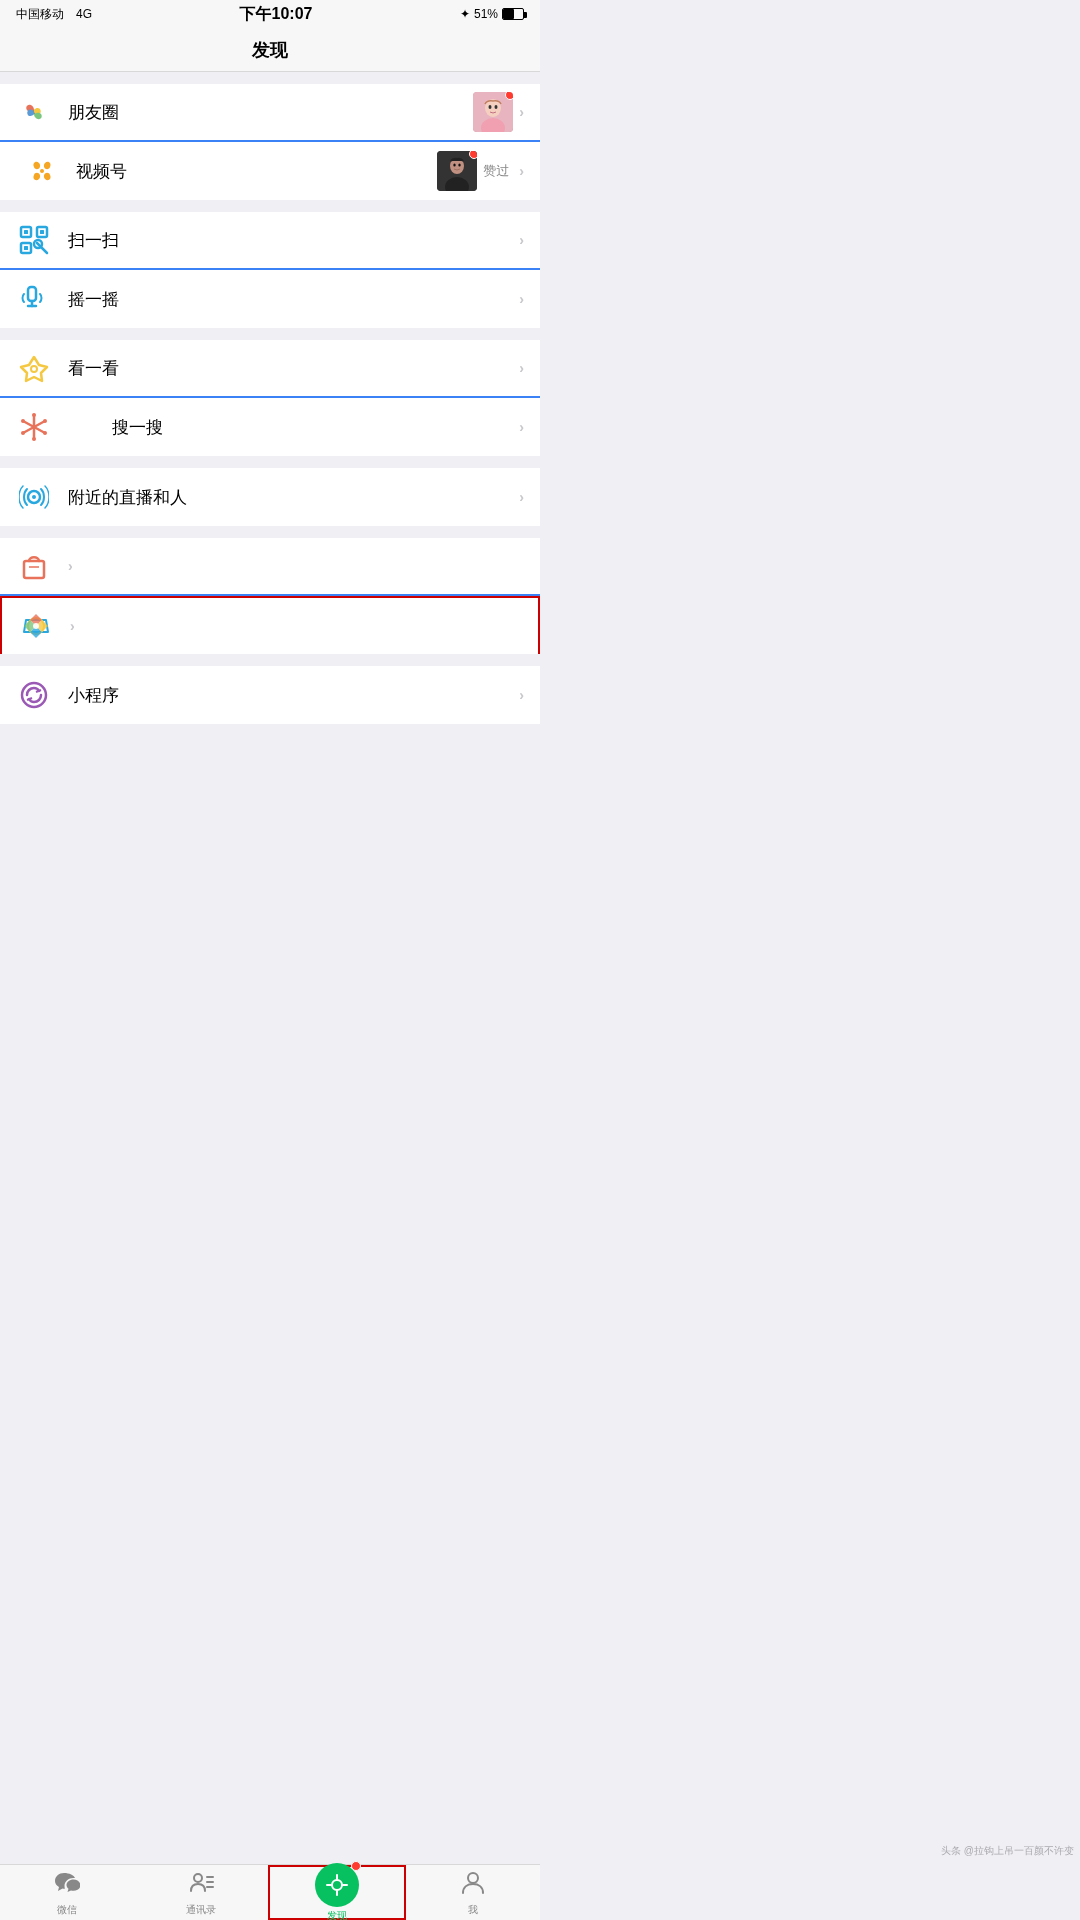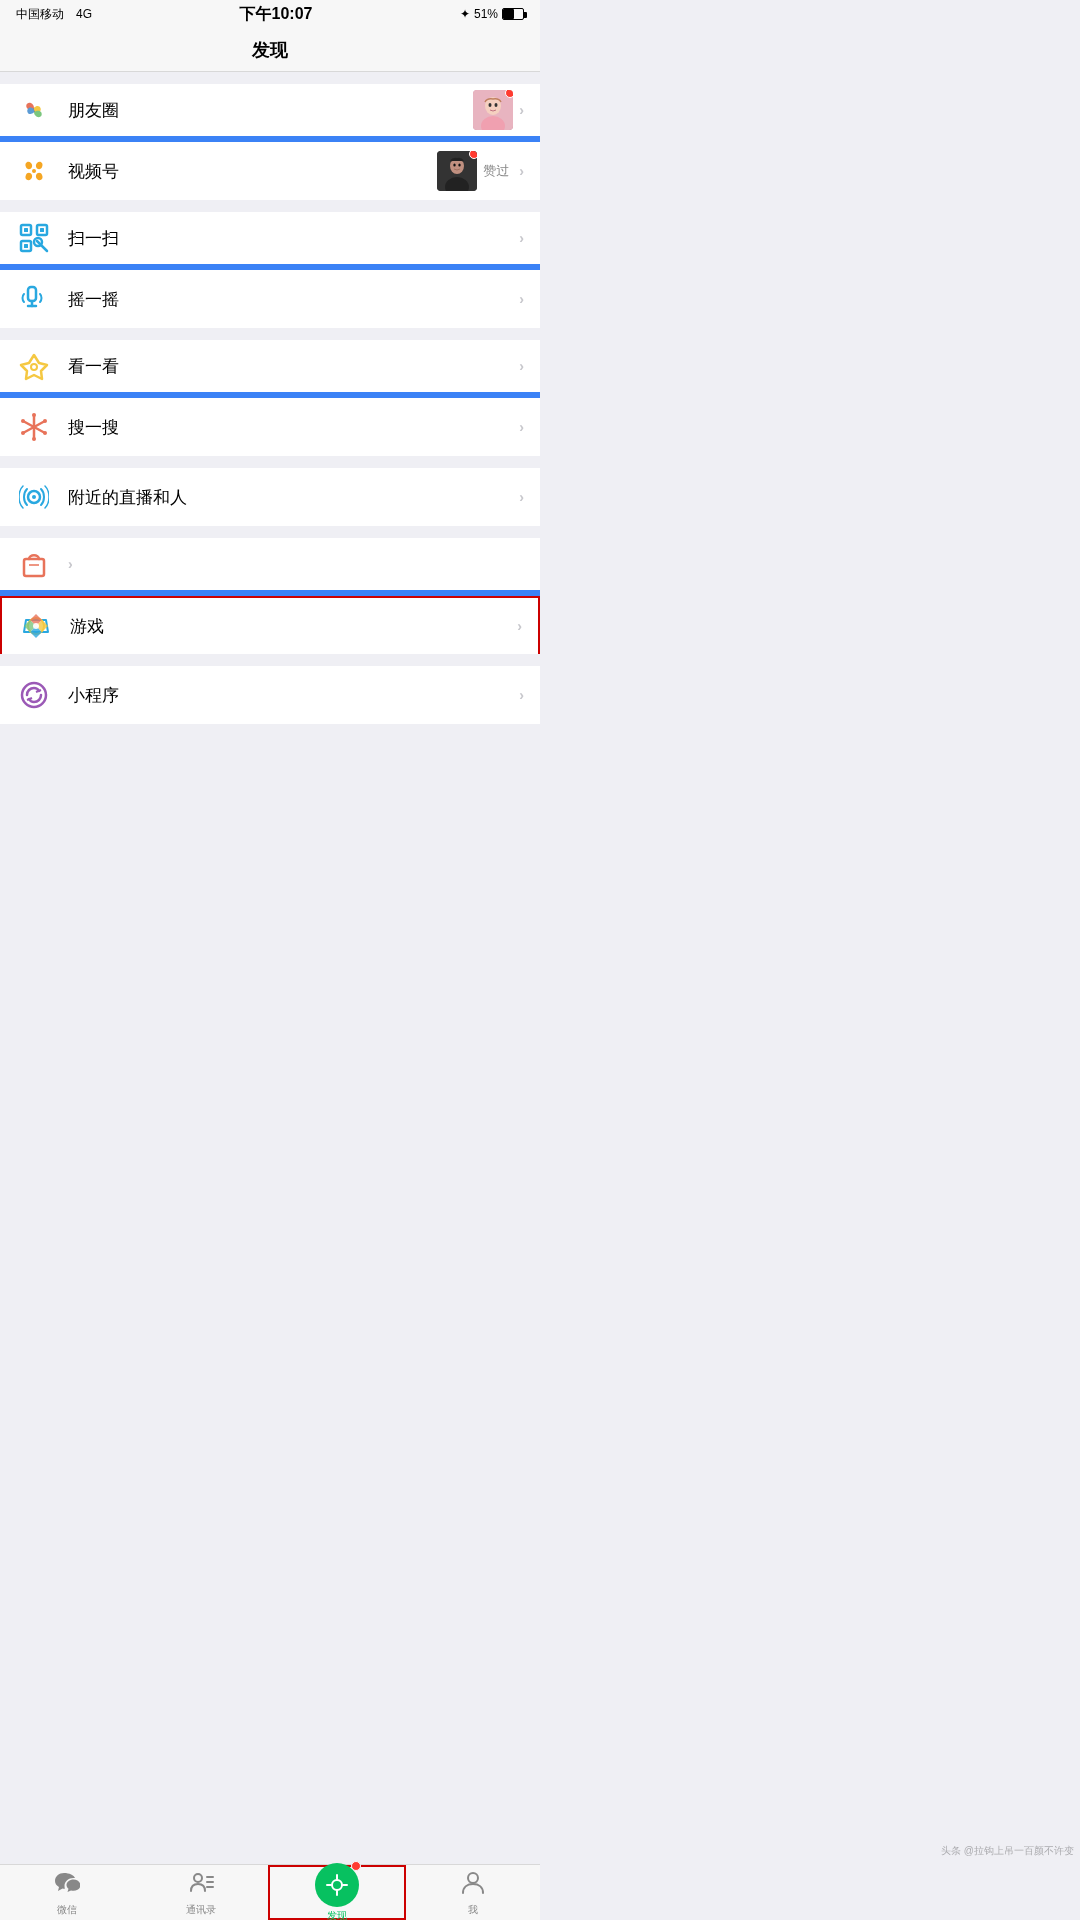--- a/index.html
+++ b/index.html
@@ -51,21 +51,21 @@
 
     
     .menu-list {
       background: #fff;
     }
     .menu-item {
       display: flex;
       align-items: center;
       height: 58px;
       padding: 0 16px;
-      border-bottom: 6px solid #3b82f6;
+      border-bottom: 2px solid #3b82f6;
       position: relative;
       cursor: pointer;
     }
     .menu-item:last-child {
       border-bottom: none;
     }
     .menu-item-icon {
       width: 36px;
       height: 36px;
       margin-right: 16px;
@@ -265,21 +265,21 @@
               <path d="M17 20 Q20 22 23 20" stroke="#c07080" stroke-width="1" fill="none"></path>
               <path d="M12 12 Q14 8 20 9 Q26 8 28 12" stroke="#c08060" stroke-width="1.5" fill="none"></path>
             </svg>
           </div>
           <div class="avatar-badge"></div>
         </div>
         <span class="chevron">›</span>
       </div>
     </div>
 
-    <div class="menu-item" style="border-bottom:none;">
+    <div class="menu-item" style="border-bottom:none;margin-left:8px;">
       <div class="menu-item-icon">
 
         <svg width="32" height="32" viewBox="0 0 32 32">
           <path d="M8 12 C6 8 10 5 13 8 C14.5 9.5 14.5 12 13 13.5 C11 15 8.5 14 8 12Z" fill="#f5a623" stroke="none"></path>
           <path d="M24 12 C26 8 22 5 19 8 C17.5 9.5 17.5 12 19 13.5 C21 15 23.5 14 24 12Z" fill="#f5a623" stroke="none"></path>
           <path d="M8 20 C6 24 10 27 13 24 C14.5 22.5 14.5 20 13 18.5 C11 17 8.5 18 8 20Z" fill="#f5a623" stroke="none"></path>
           <path d="M24 20 C26 24 22 27 19 24 C17.5 22.5 17.5 20 19 18.5 C21 17 23.5 18 24 20Z" fill="#f5a623" stroke="none"></path>
           <circle cx="16" cy="16" r="2" fill="#f5a623"></circle>
         </svg>
       </div>
@@ -353,21 +353,21 @@
           <polygon points="15,4 20,12 28,14 22,20 23,28 15,24 7,28 8,20 2,14 10,12" fill="none" stroke="#f5c842" stroke-width="2.5" stroke-linejoin="round"></polygon>
           <circle cx="15" cy="16" r="3" fill="none" stroke="#f5c842" stroke-width="2"></circle>
         </svg>
       </div>
       <span class="menu-item-label">看一看</span>
       <div class="menu-item-right">
         <span class="chevron">›</span>
       </div>
     </div>
 
-    <div class="menu-item" style="border-bottom:none;">
+    <div class="menu-item" style="border-bottom:none;gap:44px;">
       <div class="menu-item-icon">
         <svg width="30" height="30" viewBox="0 0 30 30">
 
           <line x1="15" y1="3" x2="15" y2="27" stroke="#e8735a" stroke-width="2.5" stroke-linecap="round"></line>
           <line x1="4" y1="9" x2="26" y2="21" stroke="#e8735a" stroke-width="2.5" stroke-linecap="round"></line>
           <line x1="4" y1="21" x2="26" y2="9" stroke="#e8735a" stroke-width="2.5" stroke-linecap="round"></line>
           <circle cx="15" cy="3" r="2" fill="#e8735a"></circle>
           <circle cx="15" cy="27" r="2" fill="#e8735a"></circle>
           <circle cx="4" cy="9" r="2" fill="#e8735a"></circle>
           <circle cx="26" cy="21" r="2" fill="#e8735a"></circle>
@@ -425,21 +425,20 @@
           <path d="M6 10 L26 10 L28 22 L4 22 Z" rx="4" fill="none" stroke="#29a8e0" stroke-width="2" stroke-linejoin="round"></path>
           <circle cx="16" cy="16" r="8" fill="none" stroke="#f5c842" stroke-width="2"></circle>
 
           <path d="M16 4 L22 10 L16 16 L10 10 Z" fill="#e8735a" opacity="0.8"></path>
           <path d="M16 16 L22 22 L16 28 L10 22 Z" fill="#29a8e0" opacity="0.8"></path>
           <path d="M4 16 L10 10 L16 16 L10 22 Z" fill="#7bc67e" opacity="0.8"></path>
           <path d="M16 16 L22 10 L28 16 L22 22 Z" fill="#f5c842" opacity="0.8"></path>
           <circle cx="16" cy="16" r="3" fill="#fff" opacity="0.9"></circle>
         </svg>
       </div>
-      <span class="menu-item-label">游戏</span>
       <div class="menu-item-right">
         <span class="chevron">›</span>
       </div>
     </div>
   </div>
 
   <div class="section-gap"></div>
   <div class="menu-list">
     <div class="menu-item" style="border-bottom:none;">
       <div class="menu-item-icon">

